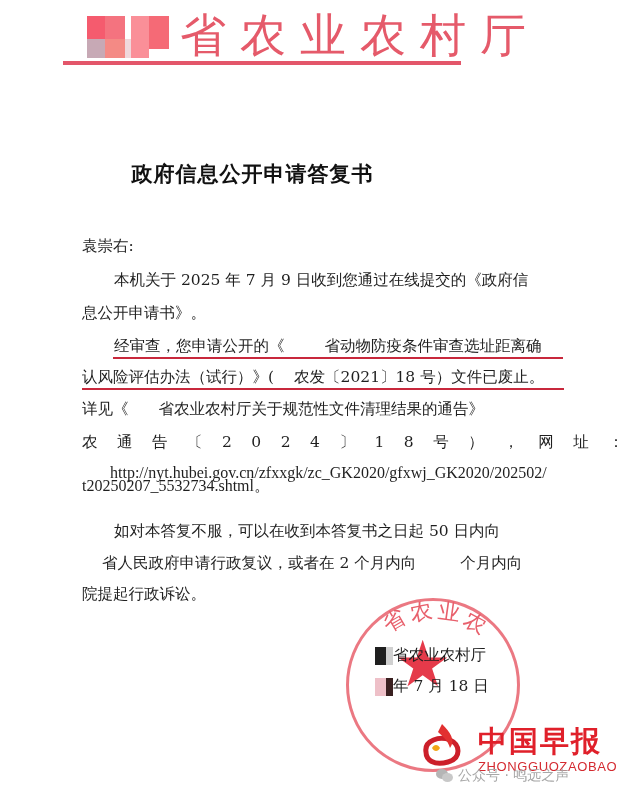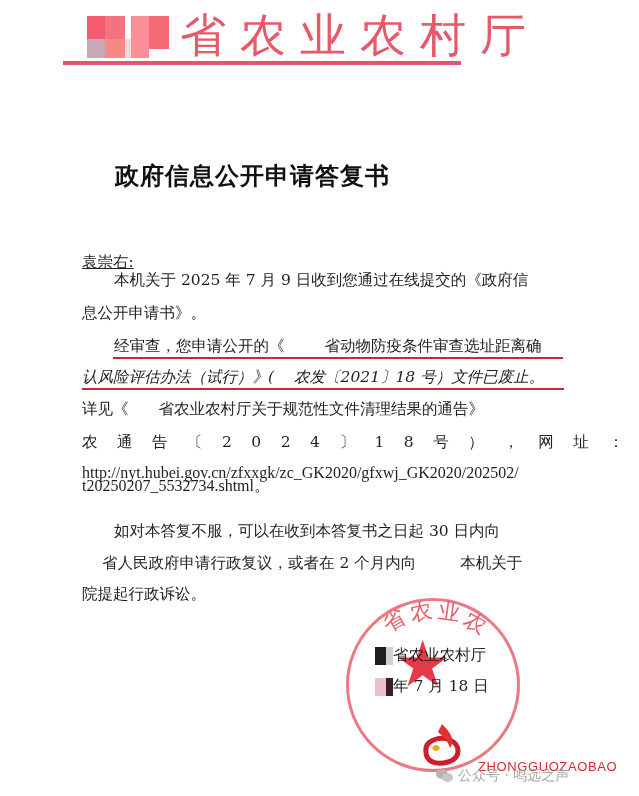--- a/index.html
+++ b/index.html
@@ -14,21 +14,21 @@
     font-family: "DejaVu Serif", serif; font-size: 46px; color: #e55a6a;
     letter-spacing: 14px; line-height: 58px; font-weight: normal;
   }
   .doc-number {
     position: absolute; right: 86px; top: 75px;
     font-size: 15px; color: #222; letter-spacing: 1px;
   }
 
   .doc-title {
     position: absolute; left: 0; width: 505px; top: 160px; text-align: center;
-    font-family: "DejaVu Serif", serif; font-weight: bold; font-size: 24px; letter-spacing: 1px; color: #111;
+    font-family: "DejaVu Serif", serif; font-weight: bold; font-size: 21px; letter-spacing: 1px; color: #111;
   }
   .line { position: absolute; left: 82px; font-size: 15.5px; color: #1f1f1f; white-space: nowrap; line-height: 20px; }
   .indent { padding-left: 32px; }
   .uline-abs { position: absolute; height: 2px; background: #c8283c; }
   .mask { display: inline-block; background: #fff; }
   .url { font-family: "Liberation Serif", serif; font-size: 16px; letter-spacing: 0px; }
 
   .seal {
     position: absolute; left: 346px; top: 598px; width: 174px; height: 174px;
     border: 3px solid #e8606c; border-radius: 50%; opacity: 0.85;
@@ -62,44 +62,44 @@
   <div class="header-title">省农业农村厅</div>
   <div style="position:absolute;left:63px;top:61px;width:398px;height:4px;background:#e3566a;border-radius:2px;width:398px;"></div>
   <div style="position:absolute;left:63px;top:61px;width:398px;height:0;"></div>
 </div>
 <div style="position:absolute;left:63px;top:61px;width:398px;height:4px;"></div>
 <div style="position:absolute;left:63px;top:61px;width:398px;height:4px;background:#e3566a;"></div>
 <div style="position:absolute;left:63px;top:61px;width:398px;height:4px;"></div>
 
 <div class="doc-title">政府信息公开申请答复书</div>
 
-<div class="line" style="top:252px;text-decoration:underline;">袁崇右:</div>
+<div class="line" style="top:236px;">袁崇右:</div>
 
 <div class="line indent" style="top:270px;">本机关于 2025 年 7 月 9 日收到您通过在线提交的《政府信</div>
 <div class="line" style="top:303px;">息公开申请书》。</div>
 
 <div class="line indent" style="top:336px;">
   <span>经审查，您申请公开的《</span><span class="mask" style="width:40px;"></span><span>省动物防疫条件审查选址距离确</span>
 </div>
 <div class="uline-abs" style="left:113px;top:357px;width:450px;"></div>
-<div class="line" style="top:367px;font-style:italic;">
+<div class="line" style="top:367px;">
   <span>认风险评估办法（试行）》(</span><span class="mask" style="width:20px;"></span><span>农发〔2021〕18 号）文件已废止。</span>
 </div>
 <div class="uline-abs" style="left:82px;top:388px;width:482px;"></div>
 
 <div class="line" style="top:399px;">
   <span>详见《</span><span class="mask" style="width:30px;"></span><span>省农业农村厅关于规范性文件清理结果的通告》</span>
 </div>
 <div class="line" style="top:432px;letter-spacing:19.5px;">农通告〔2024〕18号），网址：</div>
-<div class="line url" style="top:463px;">http://nyt.hubei.gov.cn/zfxxgk/zc_GK2020/gfxwj_GK2020/202502/</div>
+<div class="line url" style="top:463px;margin-left:28px;">http://nyt.hubei.gov.cn/zfxxgk/zc_GK2020/gfxwj_GK2020/202502/</div>
 <div class="line url" style="top:476px;">t20250207_5532734.shtml。</div>
 
-<div class="line indent" style="top:521px;">如对本答复不服，可以在收到本答复书之日起 30 日内向</div>
+<div class="line indent" style="top:521px;">如对本答复不服，可以在收到本答复书之日起 50 日内向</div>
 <div class="line" style="top:553px;padding-left:20px;">
-  <span>省人民政府申请行政复议，或者在 2 个月内向</span><span class="mask" style="width:44px;"></span><span>本机关于</span>
+  <span>省人民政府申请行政复议，或者在 2 个月内向</span><span class="mask" style="width:44px;"></span><span>个月内向</span>
 </div>
 <div class="line" style="top:584px;">院提起行政诉讼。</div>
 
 <div class="seal"></div>
 <div class="seal-arc" style="left:383px;top:606px;transform:rotate(-30deg);">省</div>
 <div class="seal-arc" style="left:410px;top:597px;transform:rotate(-12deg);">农</div>
 <div class="seal-arc" style="left:438px;top:597px;transform:rotate(8deg);">业</div>
 <div class="seal-arc" style="left:464px;top:608px;transform:rotate(28deg);">农</div>
 <div class="seal-star">★</div>
 
@@ -109,17 +109,18 @@
 <div class="sign-line" style="left:375px;top:676px;text-align:center;">
   <span class="mosaic" style="background:linear-gradient(90deg,#eec0c8 60%,#3a2020 60%);"></span><span>年 7 月 18 日</span>
 </div>
 
 <div class="brand">
   <svg class="brand-flame" viewBox="0 0 50 50">
     <path d="M6 34 C4 22 20 18 30 22 C40 26 42 40 28 44 C14 48 6 42 6 34 Z" fill="none" stroke="#cc1f2a" stroke-width="5"></path>
     <path d="M22 6 C30 14 36 22 30 30 C28 22 22 18 18 14 Z" fill="#e23030"></path>
     <path d="M12 30 C14 26 18 26 20 30 C18 34 14 34 12 30 Z" fill="#f2a516"></path>
   </svg>
+  <div class="brand-name">中国早报</div>
   <div class="brand-pinyin">ZHONGGUOZAOBAO</div>
 </div>
 <div class="watermark">
   <span class="wechat-icon"><i style="left:0;top:0;width:12px;height:10px;"></i><i style="left:6px;top:4px;width:11px;height:9px;background:#c8c8c8;"></i></span><span>公众号 · 鸣远之声</span>
 </div>
 
 </body></html>

